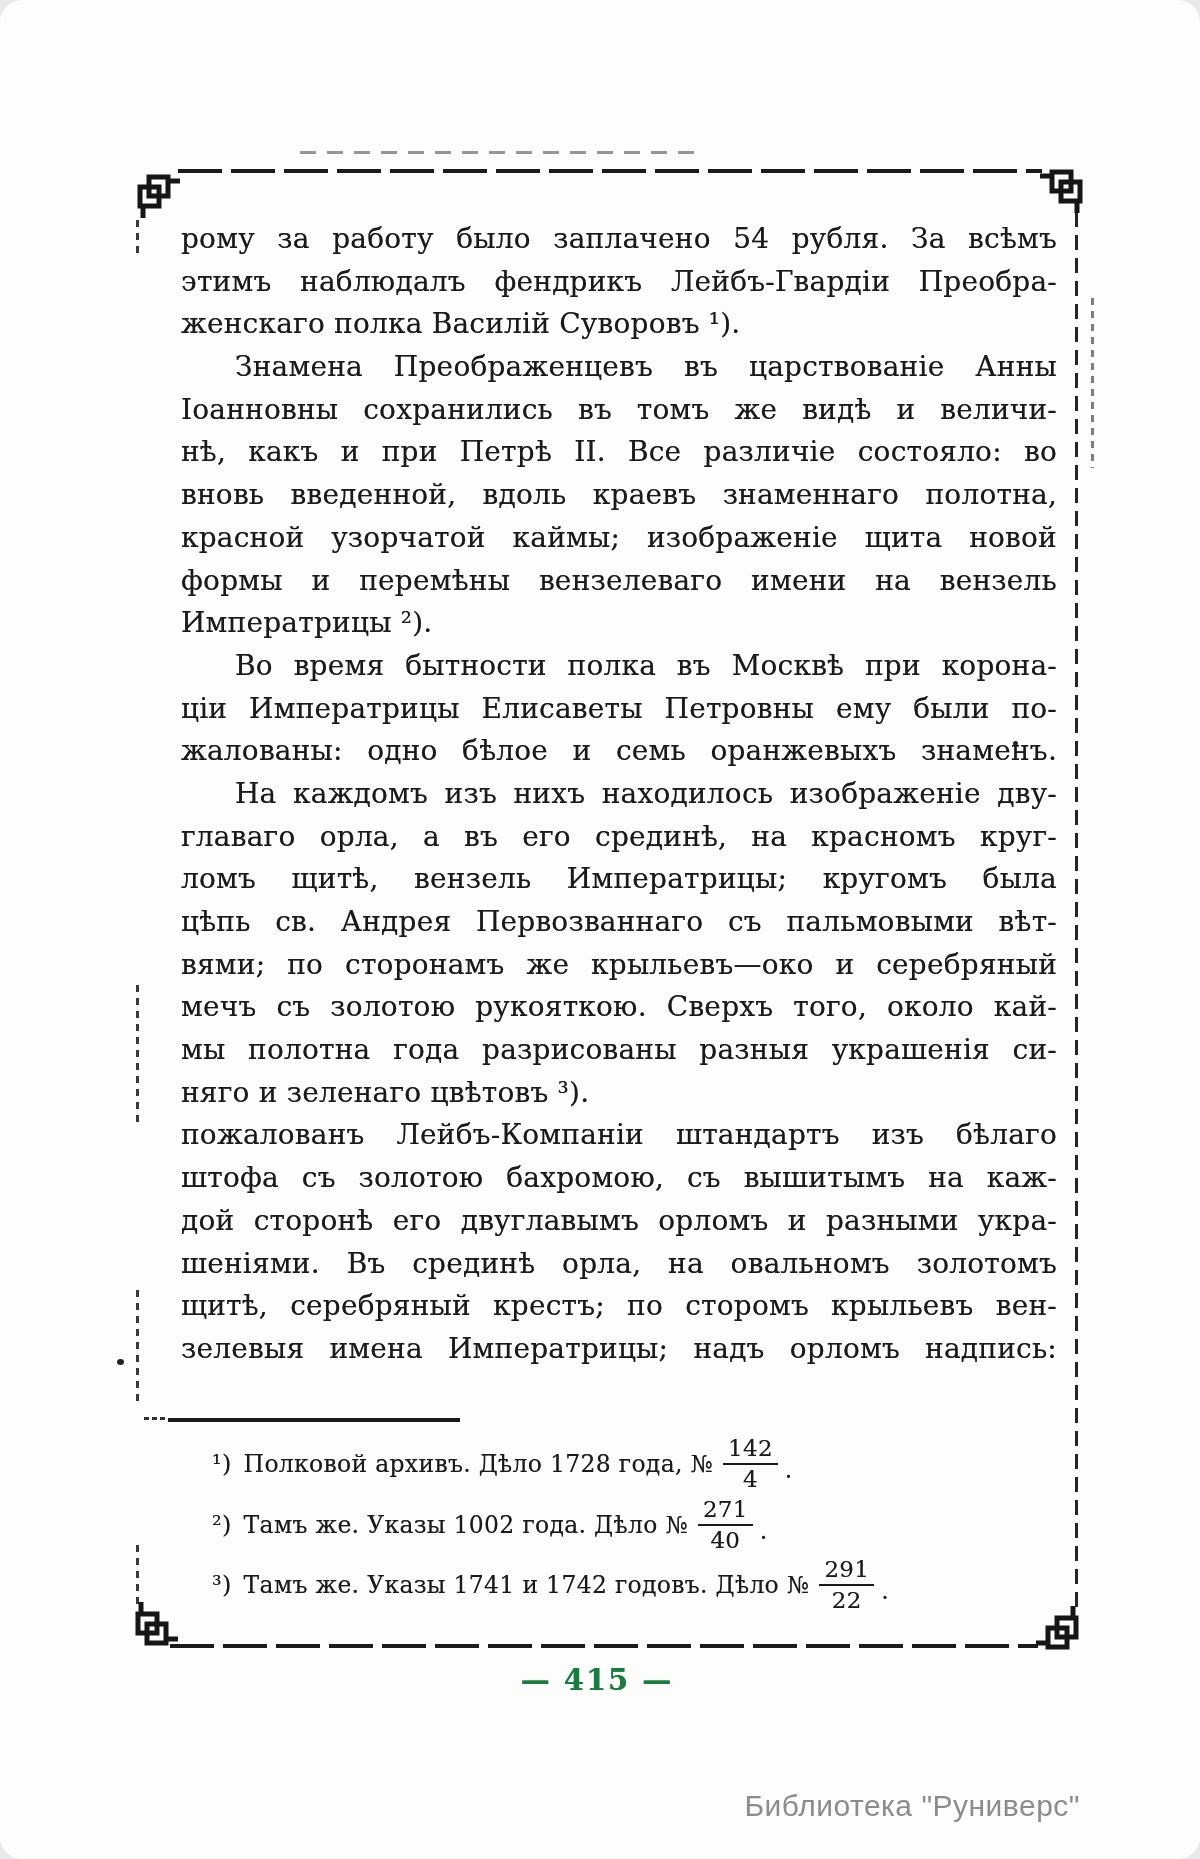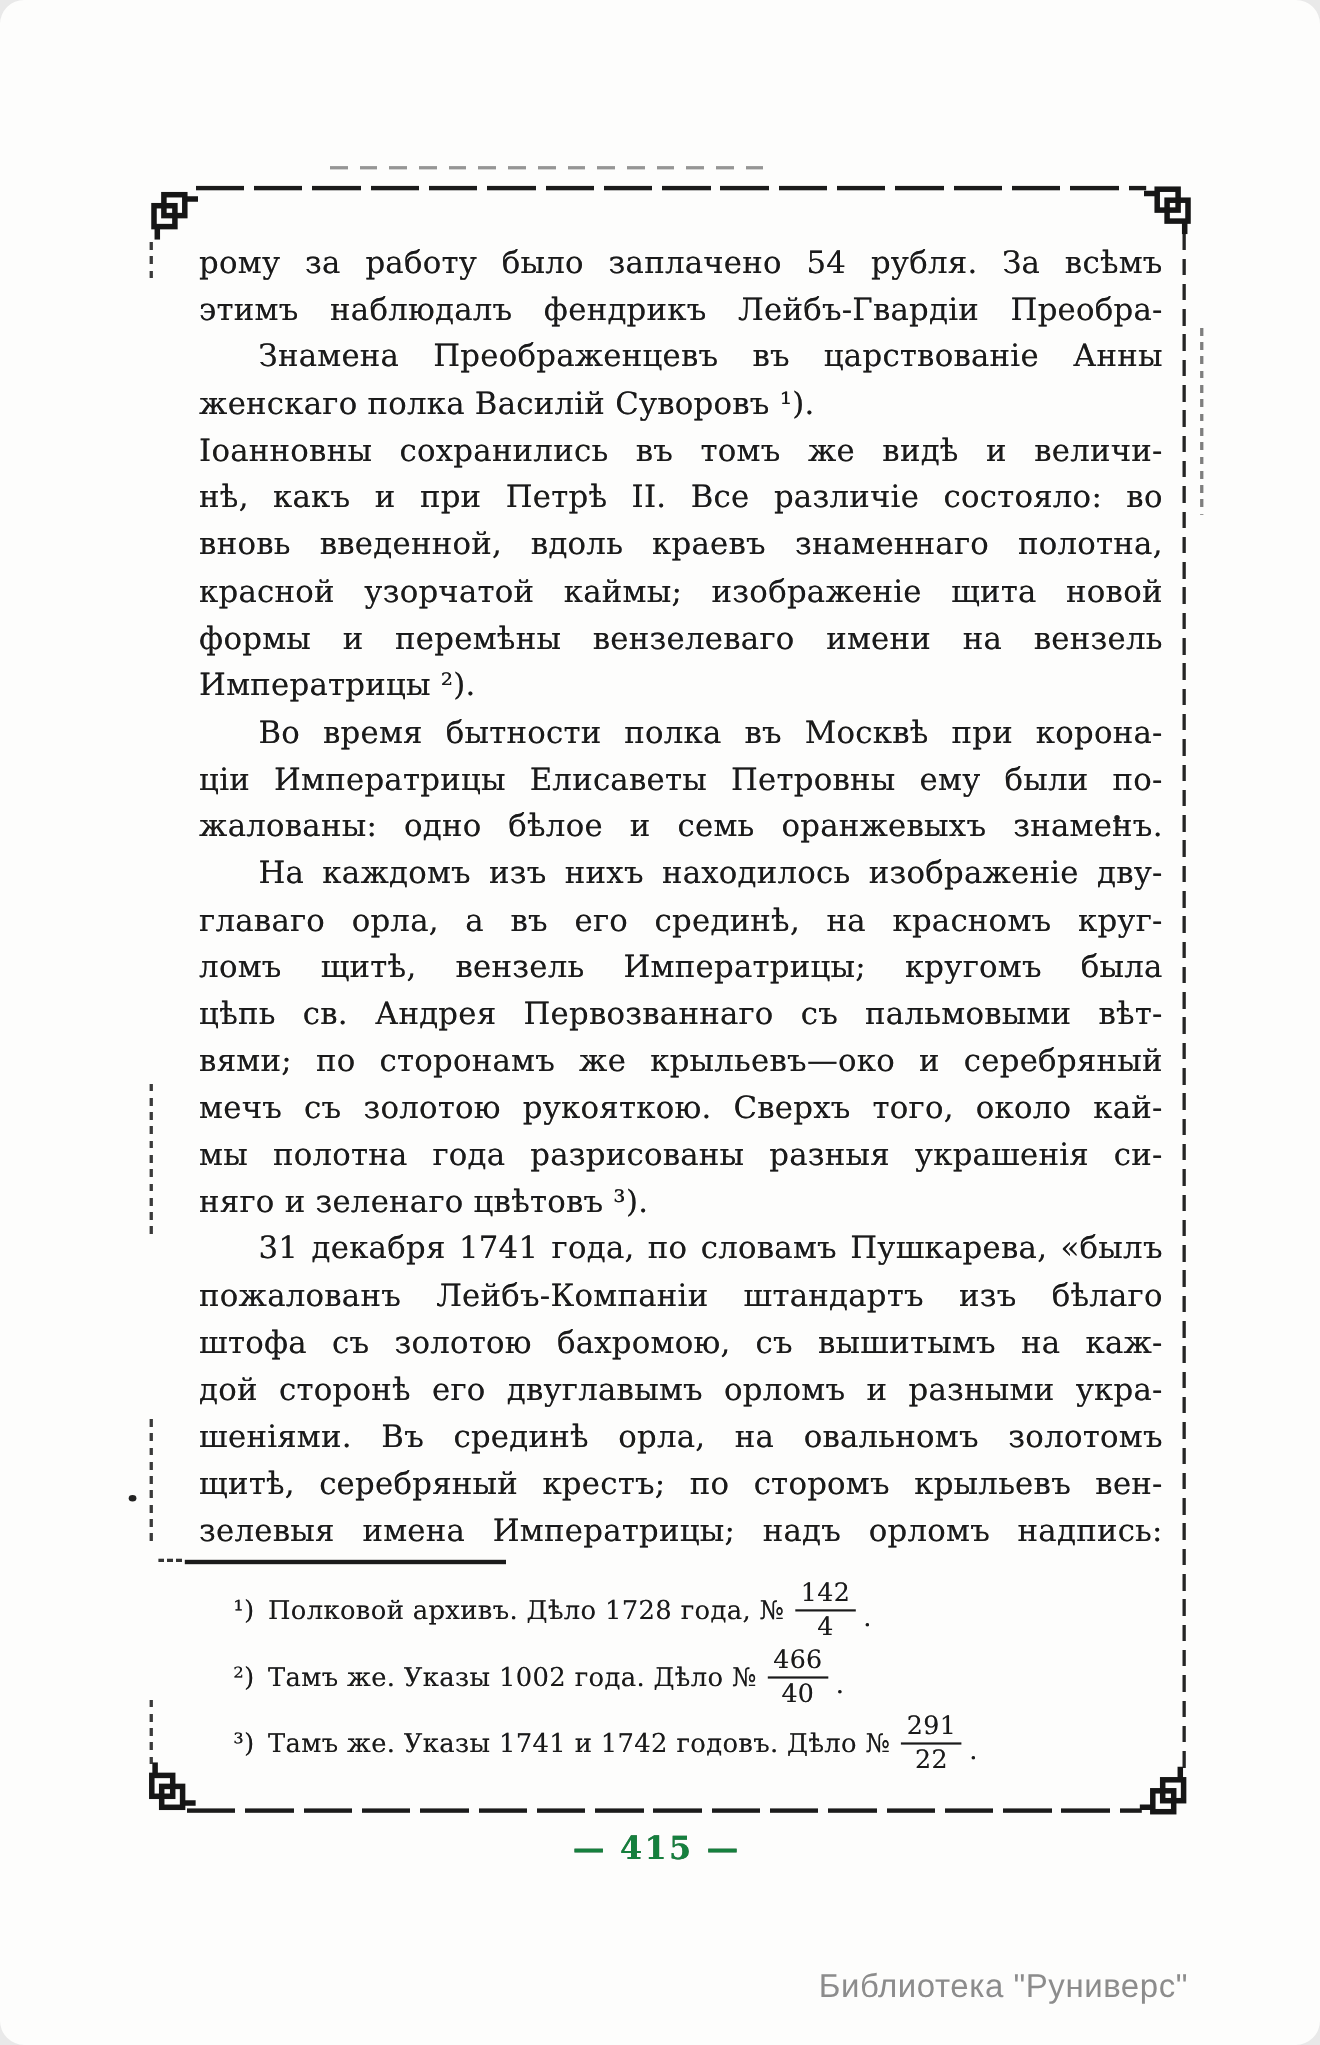--- a/index.html
+++ b/index.html
@@ -113,40 +113,39 @@
         <path d="M9 34 V46"></path>
     </g>
   </svg>
 
   <div class="speck" style="left:117px;top:1359px;width:7px;height:6px;"></div>
   <div class="speck" style="left:1013px;top:741px;width:5px;height:5px;"></div>
 
   <div class="text-block">
     <div class="line j">рому за работу было заплачено 54 рубля. За всѣмъ</div>
     <div class="line j">этимъ наблюдалъ фендрикъ Лейбъ-Гвардіи Преобра-</div>
+    <div class="line">женскаго полка Василій Суворовъ ¹).</div>
     <div class="line j ind">Знамена Преображенцевъ въ царствованіе Анны</div>
-    <div class="line">женскаго полка Василій Суворовъ ¹).</div>
     <div class="line j">Іоанновны сохранились въ томъ же видѣ и величи-</div>
     <div class="line j">нѣ, какъ и при Петрѣ II. Все различіе состояло: во</div>
     <div class="line j">вновь введенной, вдоль краевъ знаменнаго полотна,</div>
     <div class="line j">красной узорчатой каймы; изображеніе щита новой</div>
     <div class="line j">формы и перемѣны вензелеваго имени на вензель</div>
     <div class="line">Императрицы ²).</div>
     <div class="line j ind">Во время бытности полка въ Москвѣ при корона-</div>
     <div class="line j">ціи Императрицы Елисаветы Петровны ему были по-</div>
     <div class="line j">жалованы: одно бѣлое и семь оранжевыхъ знаменъ.</div>
     <div class="line j ind">На каждомъ изъ нихъ находилось изображеніе дву-</div>
     <div class="line j">главаго орла, а въ его срединѣ, на красномъ круг-</div>
     <div class="line j">ломъ щитѣ, вензель Императрицы; кругомъ была</div>
     <div class="line j">цѣпь св. Андрея Первозваннаго съ пальмовыми вѣт-</div>
     <div class="line j">вями; по сторонамъ же крыльевъ—око и серебряный</div>
     <div class="line j">мечъ съ золотою рукояткою. Сверхъ того, около кай-</div>
     <div class="line j">мы полотна года разрисованы разныя украшенія си-</div>
     <div class="line">няго и зеленаго цвѣтовъ ³).</div>
-    <div class="line j ind">31 декабря 1741 года, по словамъ Пушкарева, «былъ</div>
     <div class="line j">пожалованъ Лейбъ-Компаніи штандартъ изъ бѣлаго</div>
     <div class="line j">штофа съ золотою бахромою, съ вышитымъ на каж-</div>
     <div class="line j">дой сторонѣ его двуглавымъ орломъ и разными укра-</div>
     <div class="line j">шеніями. Въ срединѣ орла, на овальномъ золотомъ</div>
     <div class="line j">щитѣ, серебряный крестъ; по сторомъ крыльевъ вен-</div>
     <div class="line j">зелевыя имена Императрицы; надъ орломъ надпись:</div>
   </div>
 
   <div class="fn-sep-lead"></div>
   <div class="fn-sep"></div>
@@ -157,21 +156,21 @@
     <span class="fn-frac">
       <span class="fn-num">142</span>
       <span class="fn-den">4</span>
     </span>
     <span class="fn-suffix">.</span>
   </div>
   <div class="footnote" style="top:1497px;">
     <span class="fn-marker">²)</span>
     <span class="fn-text">Тамъ же. Указы 1002 года. Дѣло №</span>
     <span class="fn-frac">
-      <span class="fn-num">466</span>
+      <span class="fn-num">271</span>
       <span class="fn-den">40</span>
     </span>
     <span class="fn-suffix">.</span>
   </div>
   <div class="footnote" style="top:1557px;">
     <span class="fn-marker">³)</span>
     <span class="fn-text">Тамъ же. Указы 1741 и 1742 годовъ. Дѣло №</span>
     <span class="fn-frac">
       <span class="fn-num">291</span>
       <span class="fn-den">22</span>

